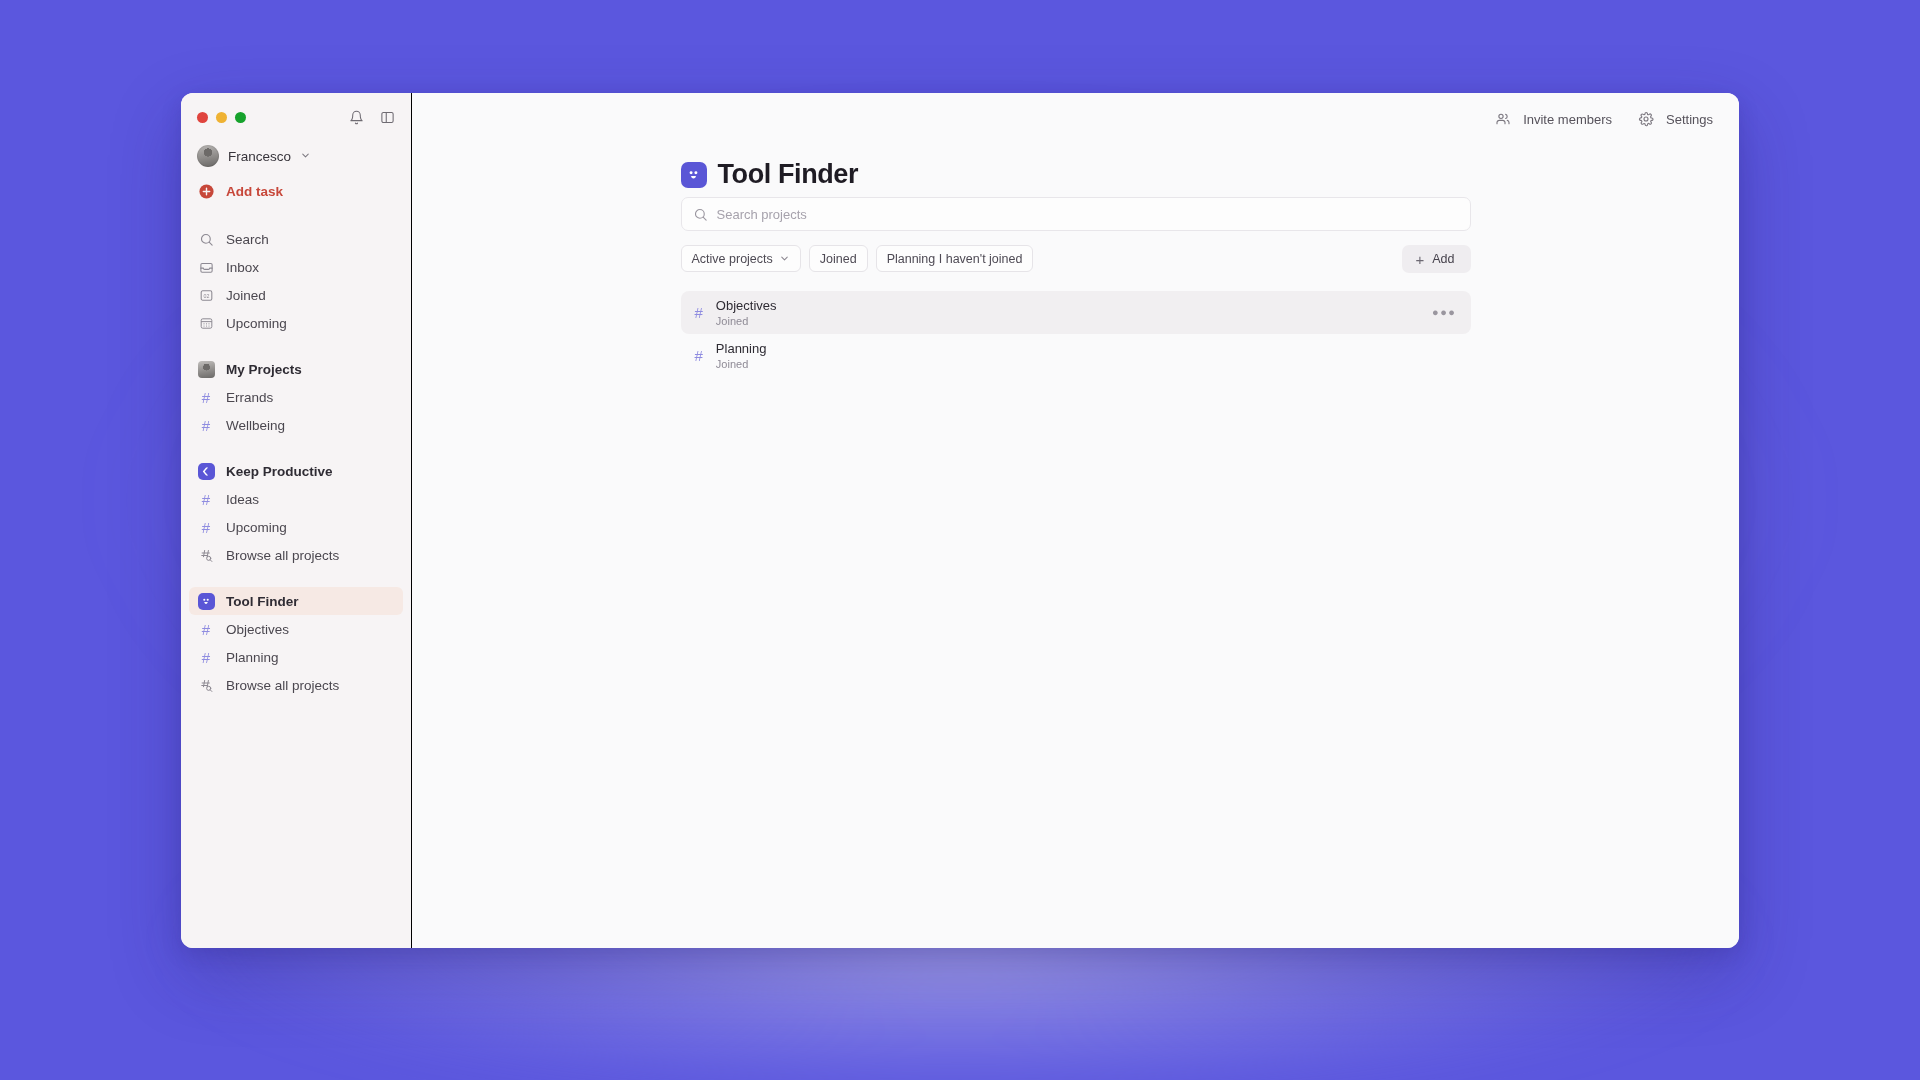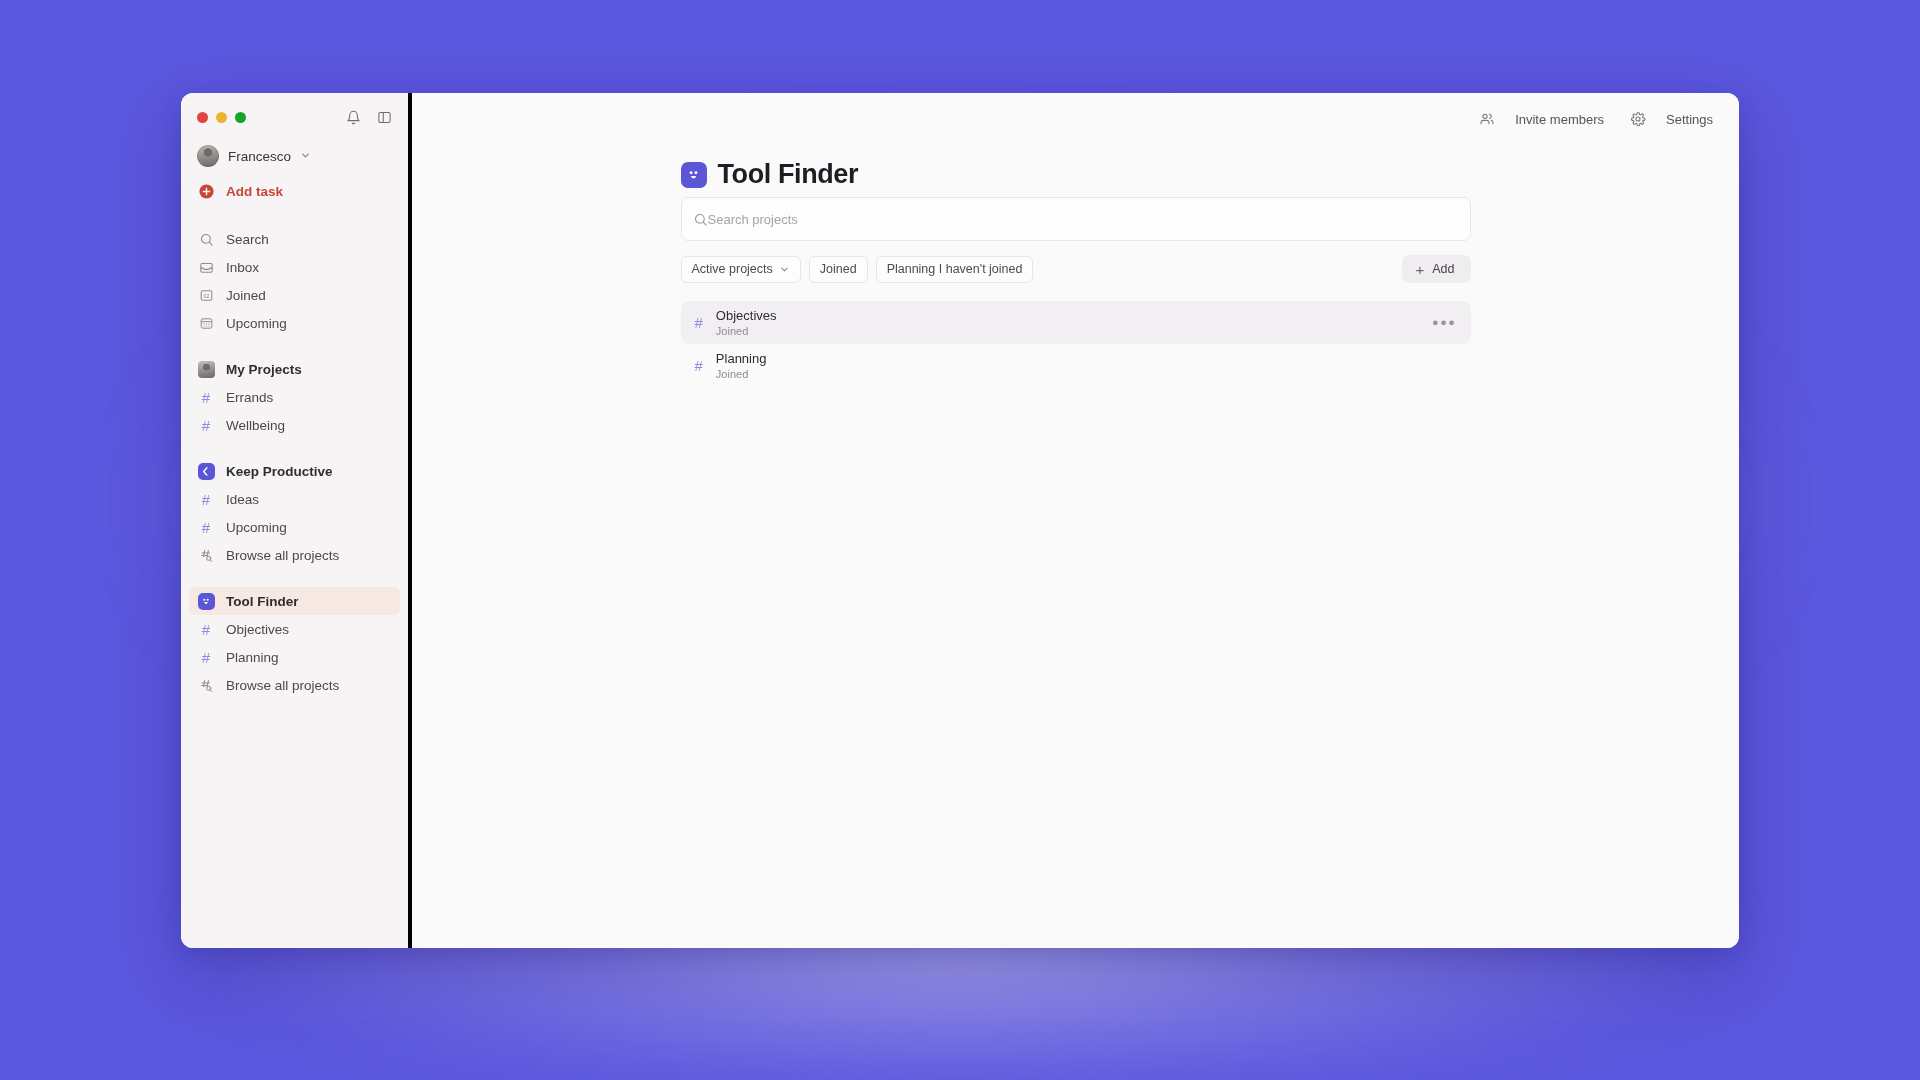--- a/index.html
+++ b/index.html
@@ -60,21 +60,21 @@
     display: flex;
     box-shadow: 0 26px 70px rgba(40,30,120,0.32),
                 0 6px 20px rgba(40,30,120,0.18);
   }
 
   
   .sidebar {
     width: 231px;
     flex: 0 0 231px;
     background: #F7F4F5;
-    border-right: 4px solid #000000;
+    border-right: 1px solid #000000;
     padding: 0;
     position: relative;
   }
 
   .traffic-bar {
     height: 48px;
     display: flex;
     align-items: center;
     padding: 0 16px;
   }
@@ -172,21 +172,21 @@
     height: 52px;
     display: flex;
     align-items: center;
     justify-content: flex-end;
     gap: 26px;
     padding: 0 26px;
   }
   .topbar-btn {
     display: flex;
     align-items: center;
-    gap: 20px;
+    gap: 12px;
     font-size: 13px;
     color: #56525B;
     cursor: pointer;
   }
   .topbar-btn svg { display: block; color: #7C7880; }
 
   .content {
     padding: 14px 0 0 0;
     display: flex;
     justify-content: center;
@@ -215,44 +215,45 @@
   .subtitle {
     font-size: 12.5px;
     color: #85818C;
     margin-bottom: 17px;
     margin-left: 1px;
   }
   .subtitle .sep { margin: 0 4px; }
   .subtitle .lnk { cursor: pointer; }
 
   .search-box {
-    height: 44px;
+    height: 34px;
     border: 1px solid #E8E6EA;
     border-radius: 7px;
     background: #FDFDFD;
     display: flex;
     align-items: center;
+    gap: 9px;
     padding: 0 11px;
     margin-bottom: 14px;
   }
   .search-box svg { color: #9A969F; flex: 0 0 auto; display: block; }
   .search-box input {
     border: 0;
     outline: 0;
     background: transparent;
     font-size: 13px;
     color: #3A373F;
     width: 100%;
     font-family: "Liberation Sans", sans-serif;
   }
   .search-box input::placeholder { color: #A6A2AC; }
 
   .filter-row {
     display: flex;
-    align-items: center;
+    align-items: flex-start;
     gap: 8px;
     margin-bottom: 18px;
   }
   .chip {
     height: 27px;
     border: 1px solid #E6E4E8;
     border-radius: 6px;
     background: #FDFDFD;
     display: flex;
     align-items: center;

